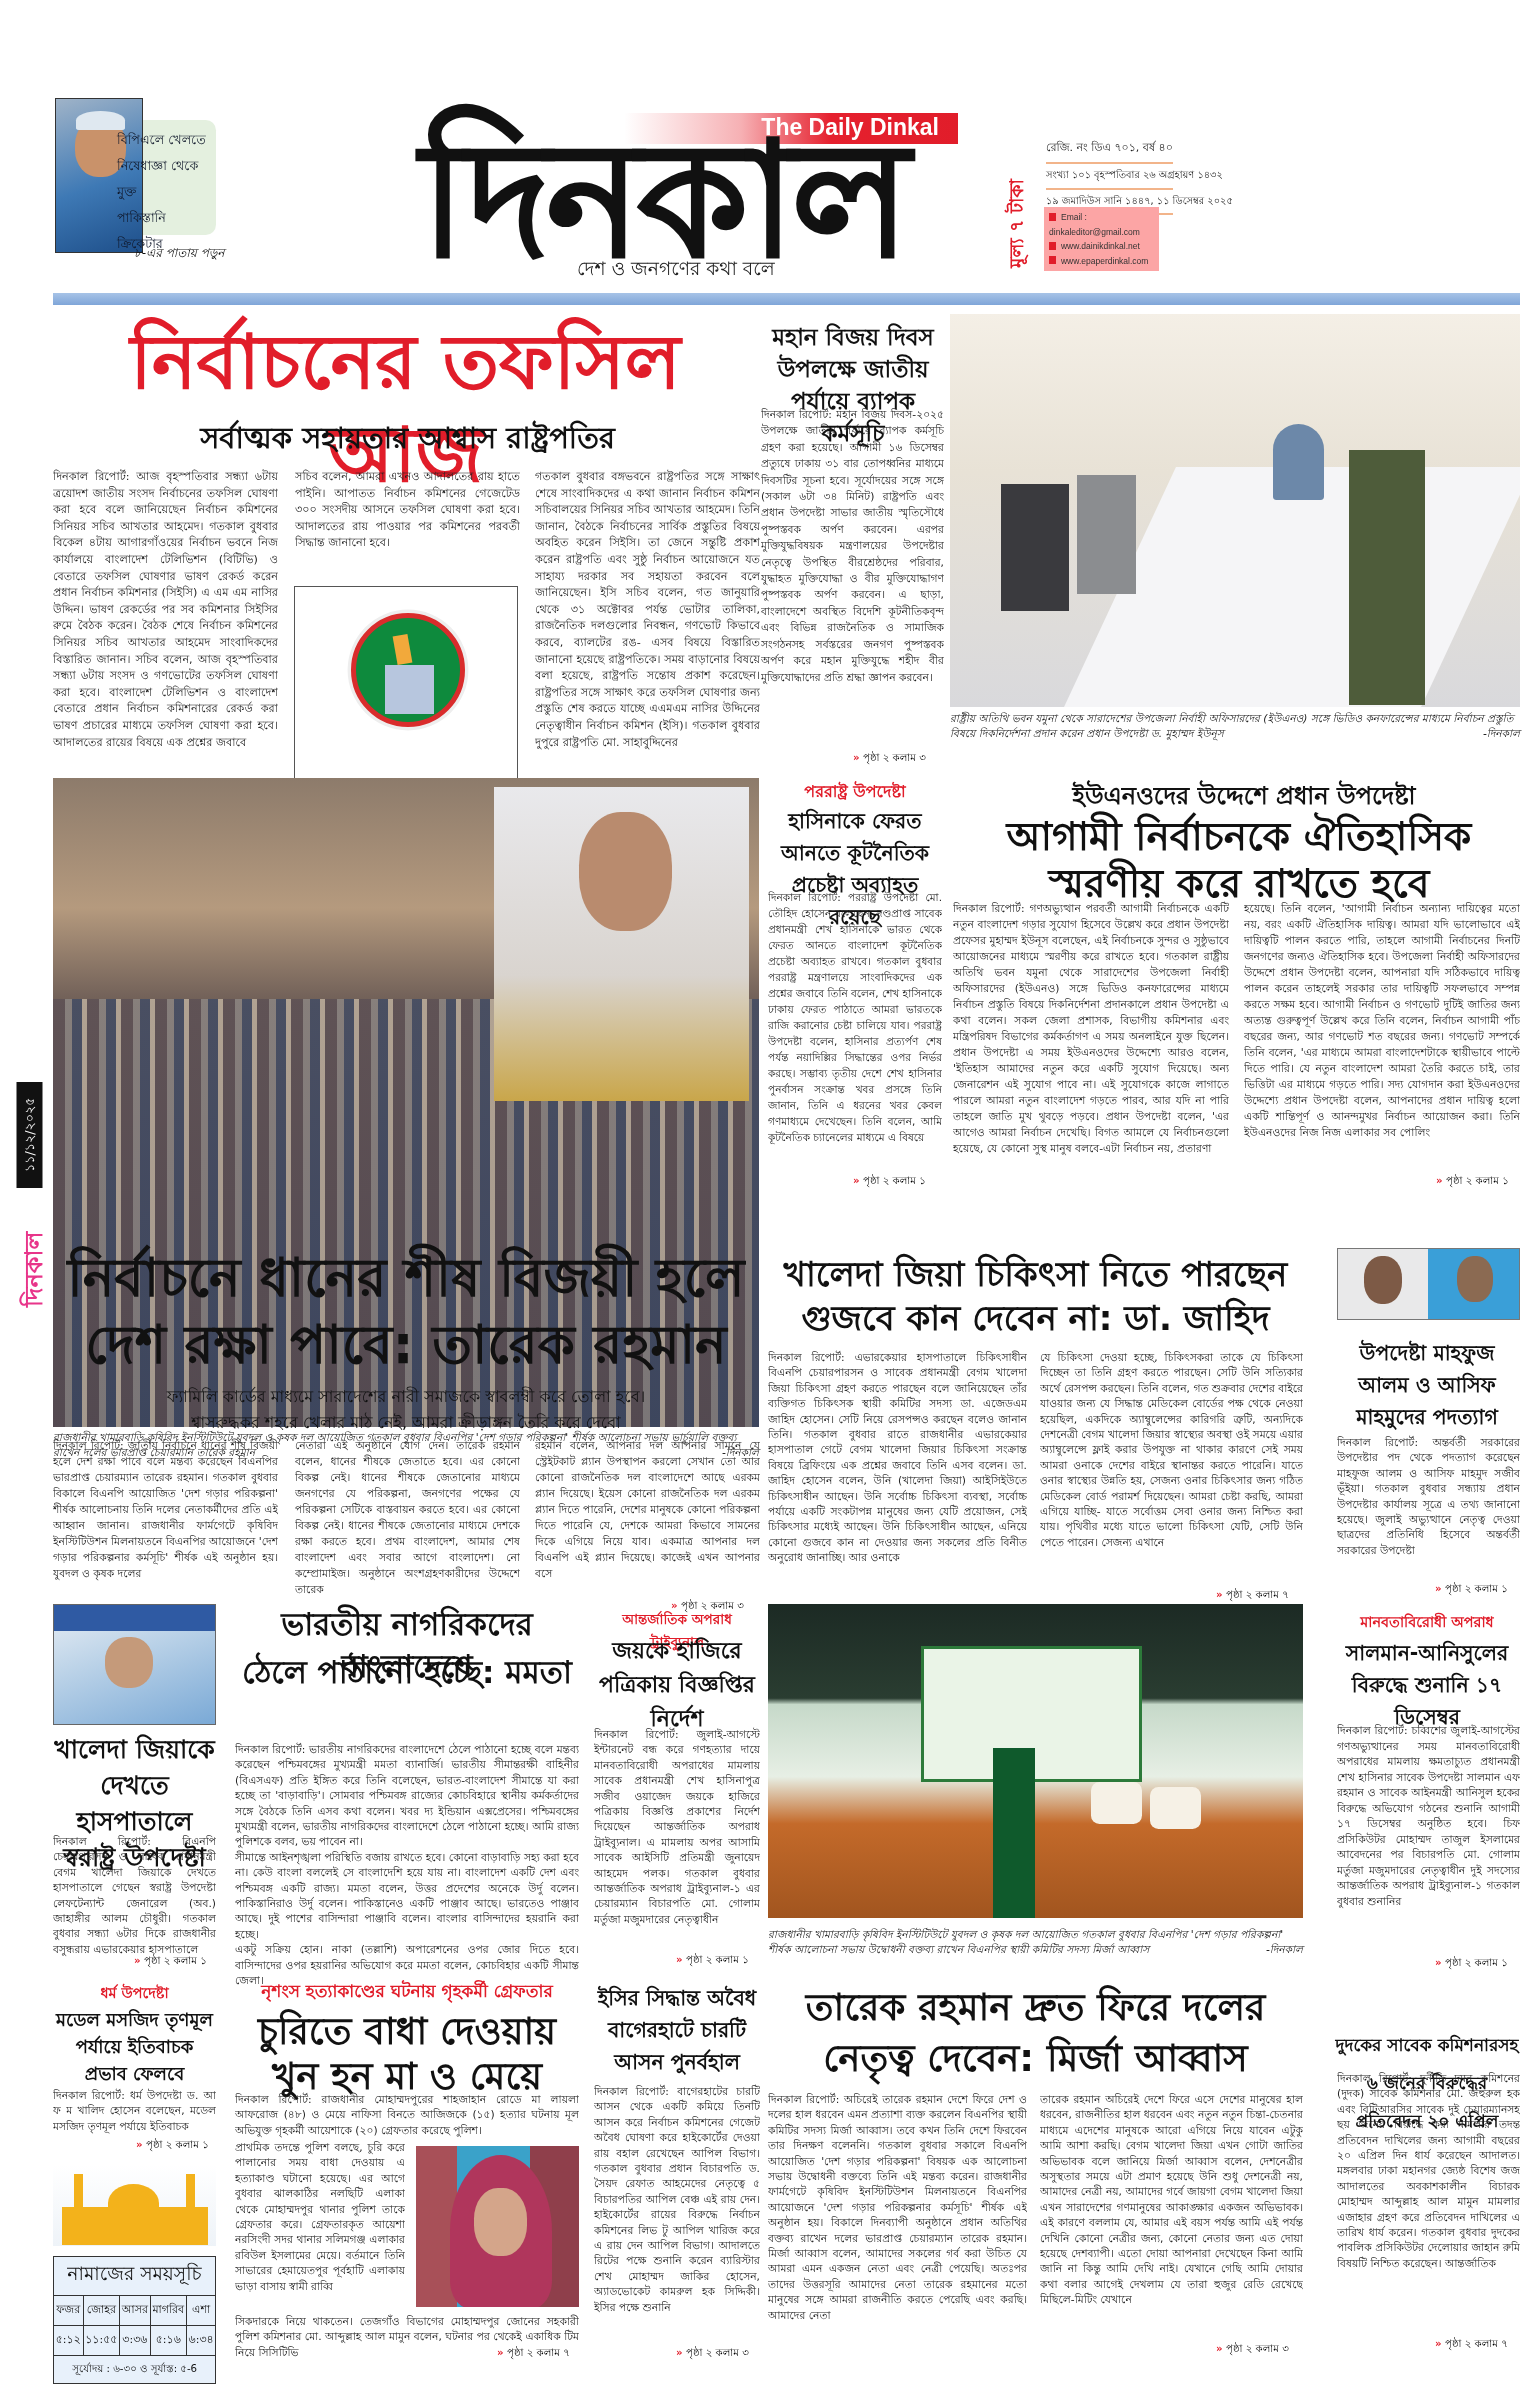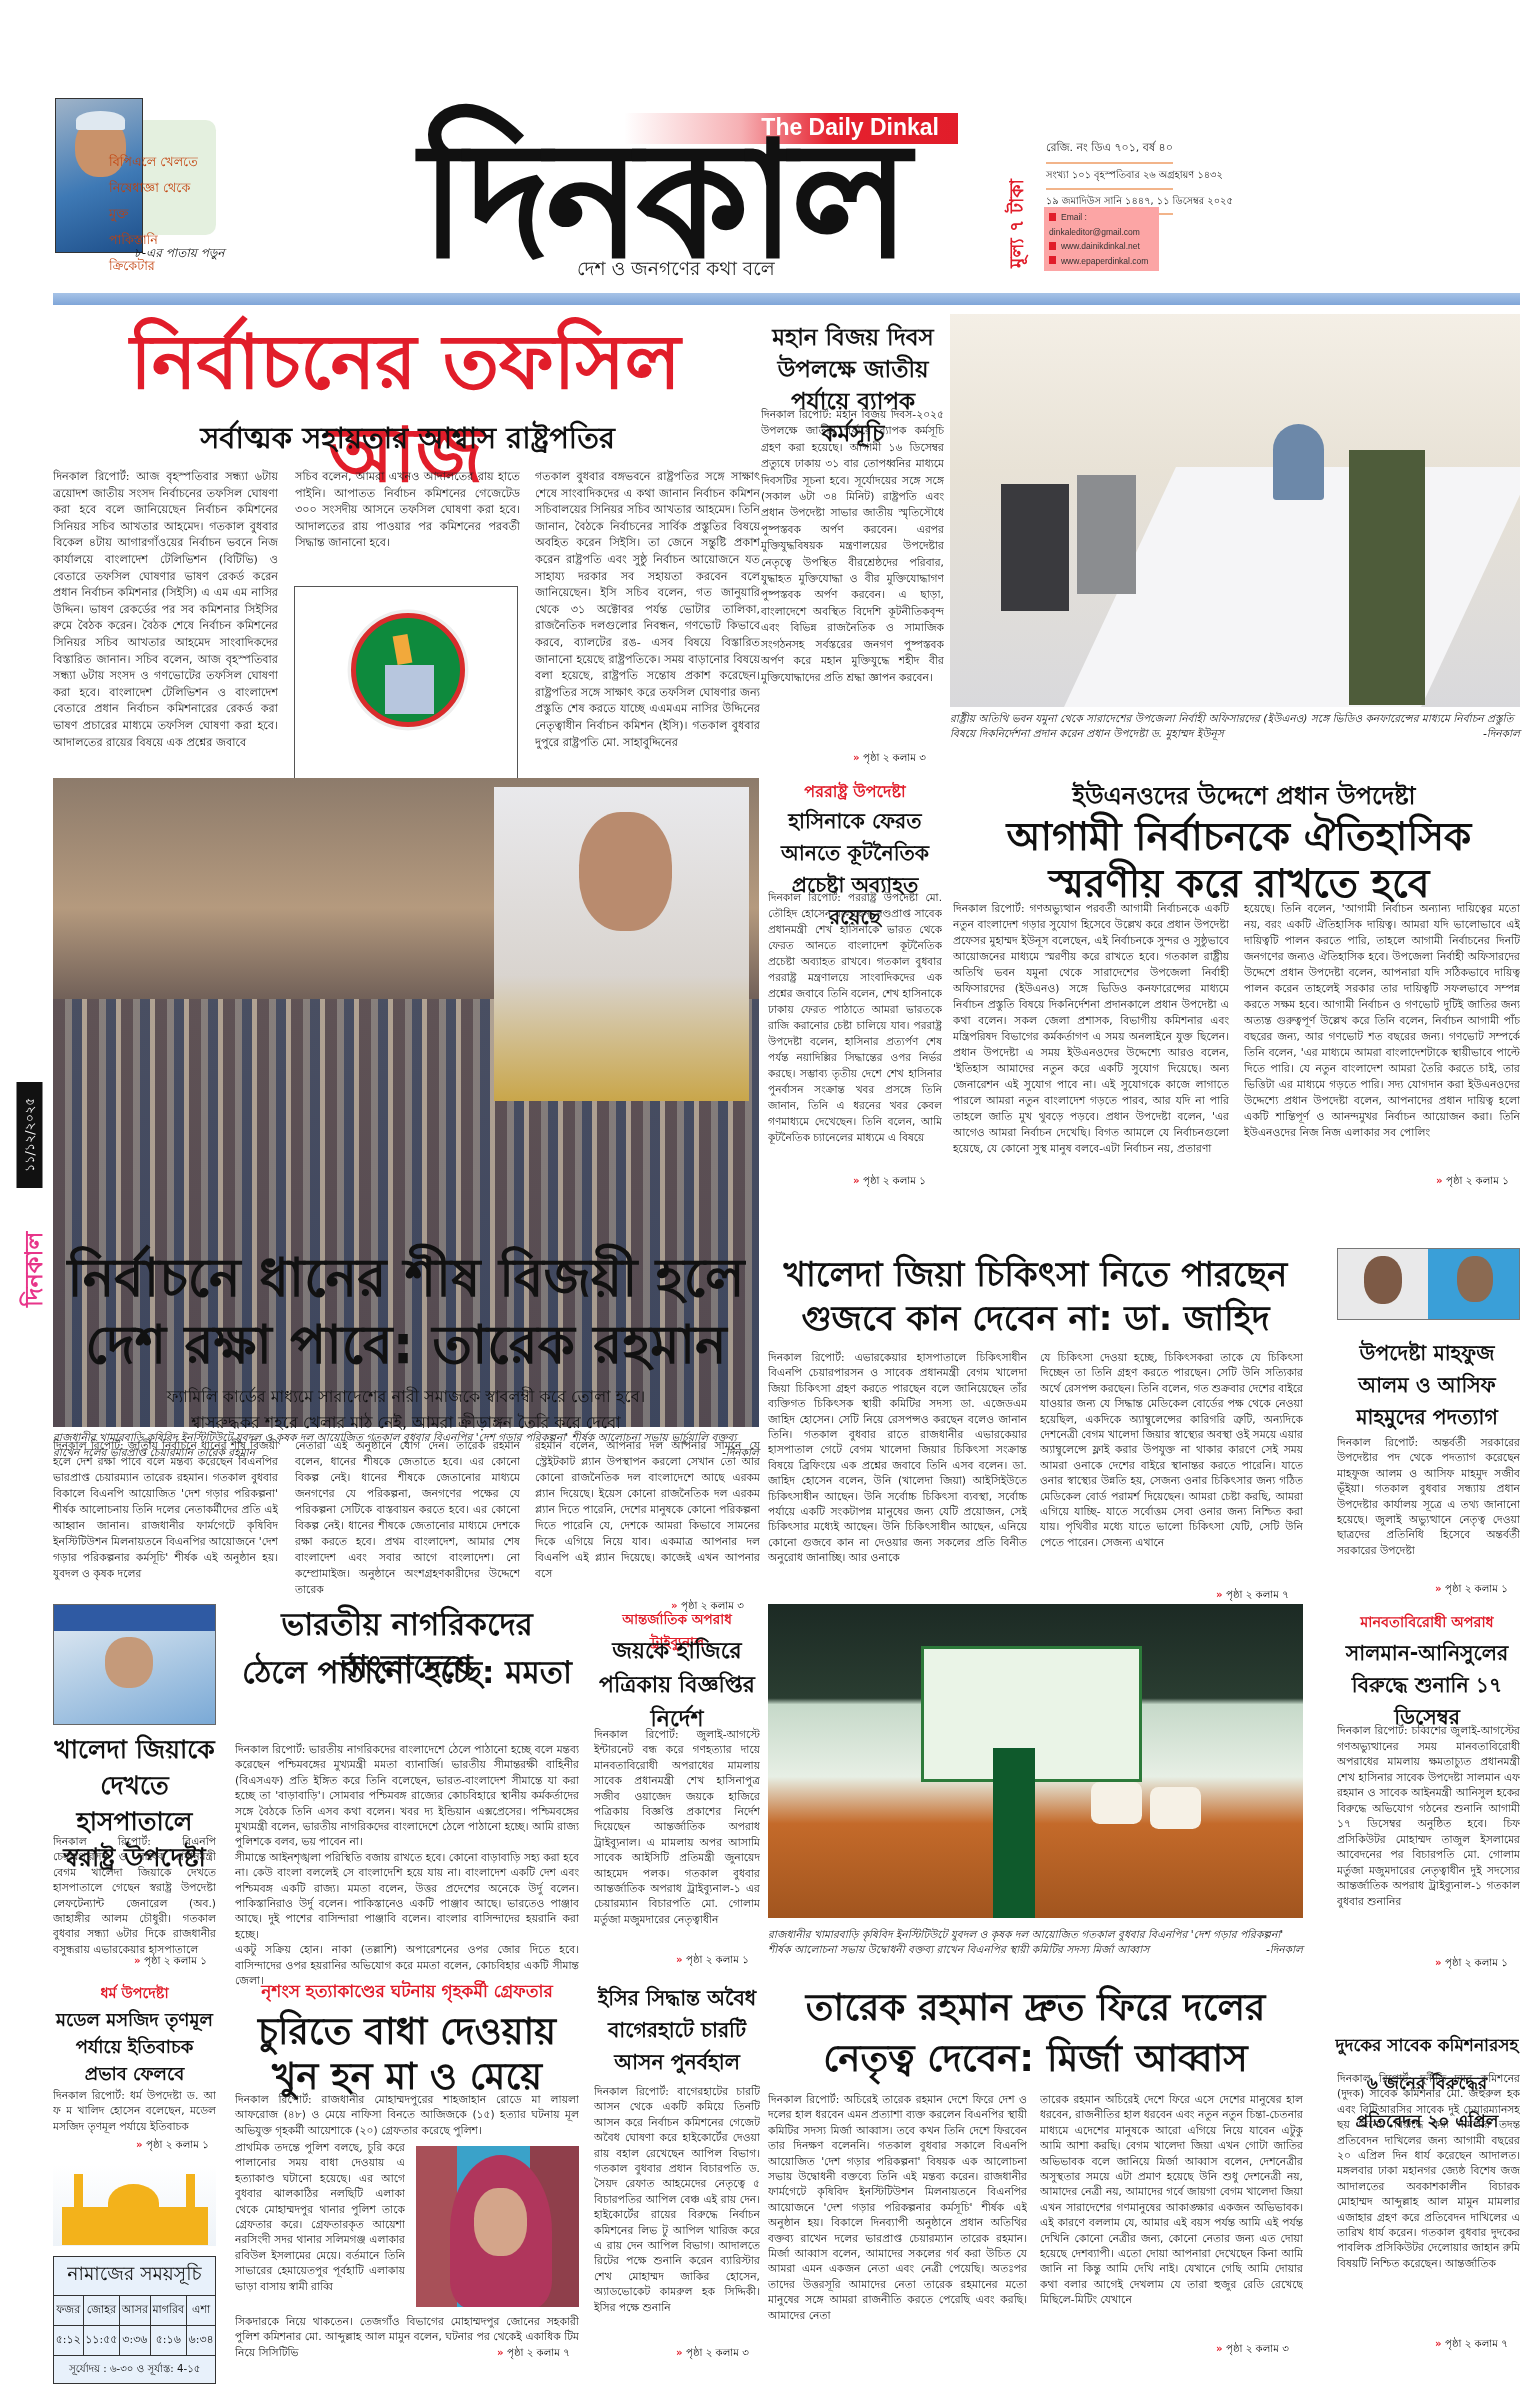--- a/index.html
+++ b/index.html
@@ -32,21 +32,21 @@
 </style>
 </head>
 <body>
 
 <div class="abs" style="left:0;top:0;width:1528px;height:293px;">
   <div class="abs photo" style="left:55px;top:98px;width:88px;height:155px;background:linear-gradient(160deg,#9fb3c8 0%,#3e79b5 55%,#1e4f8a 100%);border:0.8px solid #333;">
     <div class="abs" style="left:18.7px;top:18.7px;width:51px;height:59px;border-radius:45%;background:#c9926a;"></div>
     <div class="abs" style="left:20.4px;top:12px;width:49px;height:18.7px;border-radius:50% 50% 10% 10%;background:#dfe8f0;"></div>
   </div>
   <div class="abs teaser-box" style="left:143px;top:120px;width:73px;height:115px;"></div>
-  <div class="abs" style="left:109px;top:127px;width:92px;font-size:12.7px;line-height:26px;color:#c2410c;margin-top:22px;">
+  <div class="abs" style="left:117px;top:127px;width:92px;font-size:12.7px;line-height:26px;color:#0f172a;">
     <div>বিপিএলে খেলতে</div>
     <div>নিষেধাজ্ঞা থেকে মুক্ত</div>
     <div>পাকিস্তানি ক্রিকেটার</div>
   </div>
   <div class="abs" style="left:134px;top:244px;font-size:12px;font-style:italic;">৮-এর পাতায় পড়ুন</div>
 
   <div class="abs english-bar" style="left:624px;top:113px;width:334px;height:31px;">The Daily Dinkal</div>
   <div class="abs masthead-logo" style="left:420px;top:119px;width:543px;height:144px;">দিনকাল</div>
   <div class="abs" style="left:577px;top:255px;font-size:18.7px;color:#222;">দেশ ও জনগণের কথা বলে</div>
 
@@ -207,21 +207,21 @@
       <td>এশা</td>
     </tr>
     <tr>
       <td>৫:১২</td>
       <td>১১:৫৫</td>
       <td>৩:৩৬</td>
       <td>৫:১৬</td>
       <td>৬:৩৪</td>
     </tr>
     <tr>
-      <td colspan="5" style="font-size:10.2px;">সূর্যোদয় : ৬-৩০ ও সূর্যাস্ত: 4-১৫</td>
+      <td colspan="5" style="font-size:10.2px;">সূর্যোদয় : ৬-৩০ ও সূর্যাস্ত: ৫-6</td>
     </tr>
   </tbody>
     </table>
 </div>
 
 <div class="abs kicker-red" style="left:233px;top:1978px;width:348px;font-size:17px;">নৃশংস হত্যাকাণ্ডের ঘটনায় গৃহকর্মী গ্রেফতার</div>
 <div class="abs head-black" style="left:233px;top:2008px;width:348px;font-size:37px;line-height:48px;">চুরিতে বাধা দেওয়ায়</div>
 <div class="abs head-black" style="left:233px;top:2053px;width:348px;font-size:37px;line-height:48px;">খুন হন মা ও মেয়ে</div>
 <div class="abs body-text" style="left:235px;top:2092px;width:344px;height:48px;font-size:10.7px;line-height:15.4px;">দিনকাল রিপোর্ট: রাজধানীর মোহাম্মদপুরের শাহজাহান রোডে মা লায়লা আফরোজ (৪৮) ও মেয়ে নাফিসা বিনতে আজিজকে (১৫) হত্যার ঘটনায় মূল অভিযুক্ত গৃহকর্মী আয়েশাকে (২০) গ্রেফতার করেছে পুলিশ।</div>
 <div class="abs body-text" style="left:235px;top:2140px;width:170px;height:174px;font-size:10.7px;line-height:15.4px;">প্রাথমিক তদন্তে পুলিশ বলছে, চুরি করে পালানোর সময় বাধা দেওয়ায় এ হত্যাকাণ্ড ঘটানো হয়েছে। এর আগে বুধবার ঝালকাঠির নলছিটি এলাকা থেকে মোহাম্মদপুর থানার পুলিশ তাকে গ্রেফতার করে। গ্রেফতারকৃত আয়েশা নরসিংদী সদর থানার সলিমগঞ্জ এলাকার রবিউল ইসলামের মেয়ে। বর্তমানে তিনি সাভারের হেমায়েতপুর পূর্বহাটি এলাকায় ভাড়া বাসায় স্বামী রাব্বি</div>

